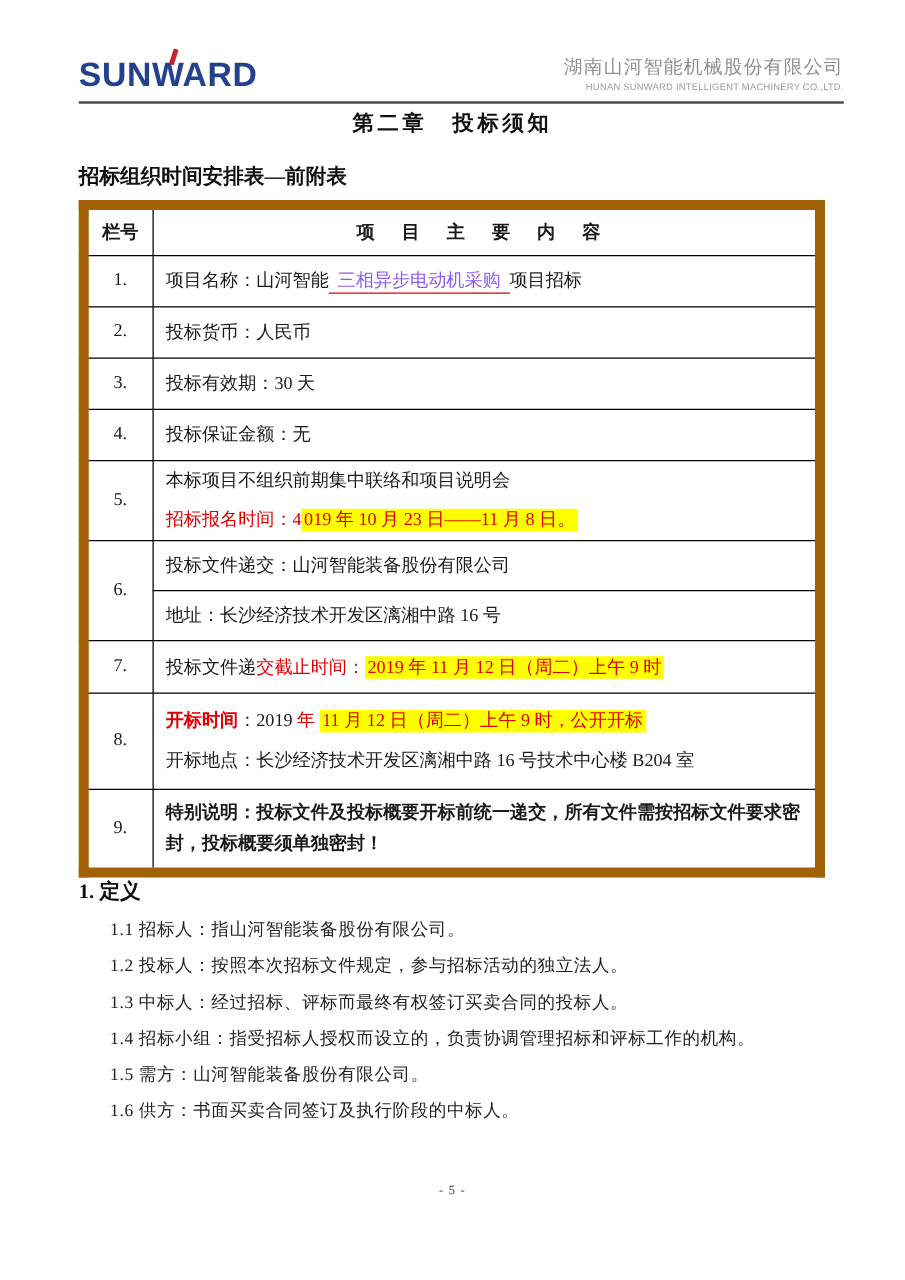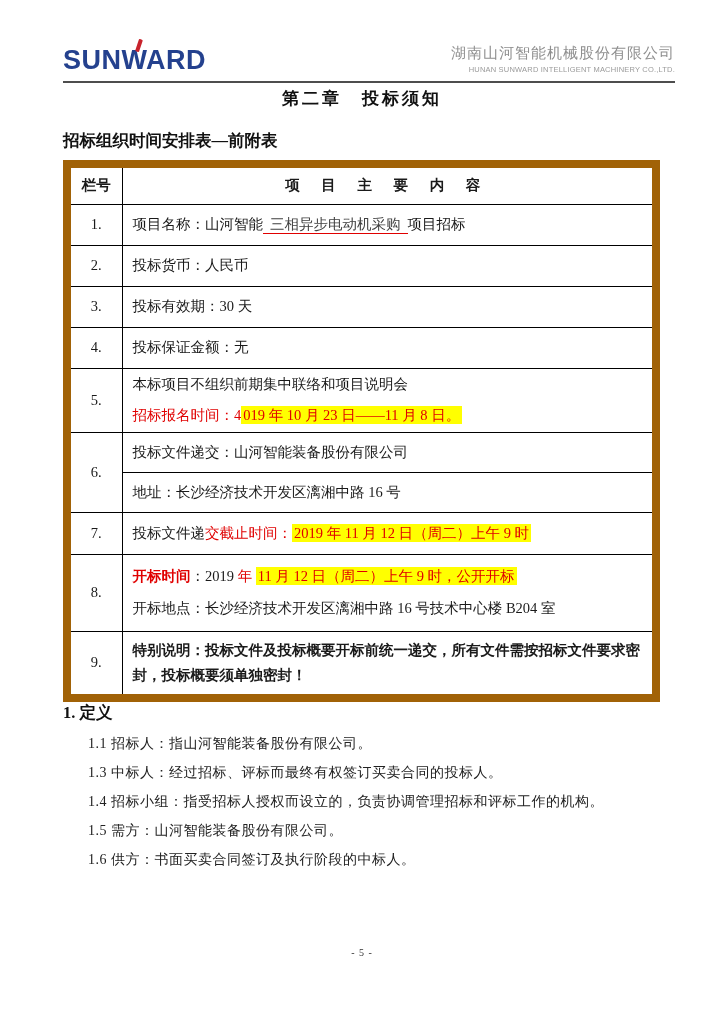--- a/index.html
+++ b/index.html
@@ -38,21 +38,21 @@
   tr.h-r6 td { height: 40px; }
   tr.h-r7 td { height: 42px; }
   tr.h-r8 td { height: 77px; }
   tr.h-r9 td { height: 60px; }
   .line + .line { margin-top: 12px; }
   tr.h-r8 .line + .line { margin-top: 13px; }
 
   .red { color: #e00000; }
   .red-bold { color: #e00000; font-weight: bold; }
   .hl { background: #ffff00; color: #e00000; padding: 1px 2px; }
-  .u-red { color: #404040; border-bottom: 1.5px solid #e00000; padding: 0 7px 1px 7px; }
+  .u-red { color: #8b5cf6; border-bottom: 1.5px solid #e00000; padding: 0 7px 1px 7px; }
   .bold-note { font-weight: bold; line-height: 1.75; font-size: 14.5px; }
 
   
   .definitions { position: absolute; top: 702px; left: 63px; right: 55px; }
   .def-heading { font-size: 16.5px; font-weight: bold; color: #111; }
   .def-item { margin-left: 25px; margin-top: 11px; font-size: 14px; color: #222; letter-spacing: 0.5px; }
 
   
   .footer { position: absolute; top: 947px; left: 0; width: 100%; text-align: center;
             font-size: 10px; color: #333; letter-spacing: 1px; }
@@ -136,20 +136,21 @@
     <tr class="h-r9">
       <td class="num">9.</td>
       <td class="content bold-note">特别说明：投标文件及投标概要开标前统一递交，所有文件需按招标文件要求密封，投标概要须单独密封！</td>
     </tr>
   </tbody>
     </table>
 
   <div class="definitions">
     <div class="def-heading">1.  定义</div>
     <div class="def-item">1.1 招标人：指山河智能装备股份有限公司。</div>
+    <div class="def-item">1.2 投标人：按照本次招标文件规定，参与招标活动的独立法人。</div>
     <div class="def-item">1.3 中标人：经过招标、评标而最终有权签订买卖合同的投标人。</div>
     <div class="def-item">1.4 招标小组：指受招标人授权而设立的，负责协调管理招标和评标工作的机构。</div>
     <div class="def-item">1.5 需方：山河智能装备股份有限公司。</div>
     <div class="def-item">1.6 供方：书面买卖合同签订及执行阶段的中标人。</div>
   </div>
 
   <div class="footer">- 5 -</div>
 
 </div>
 

